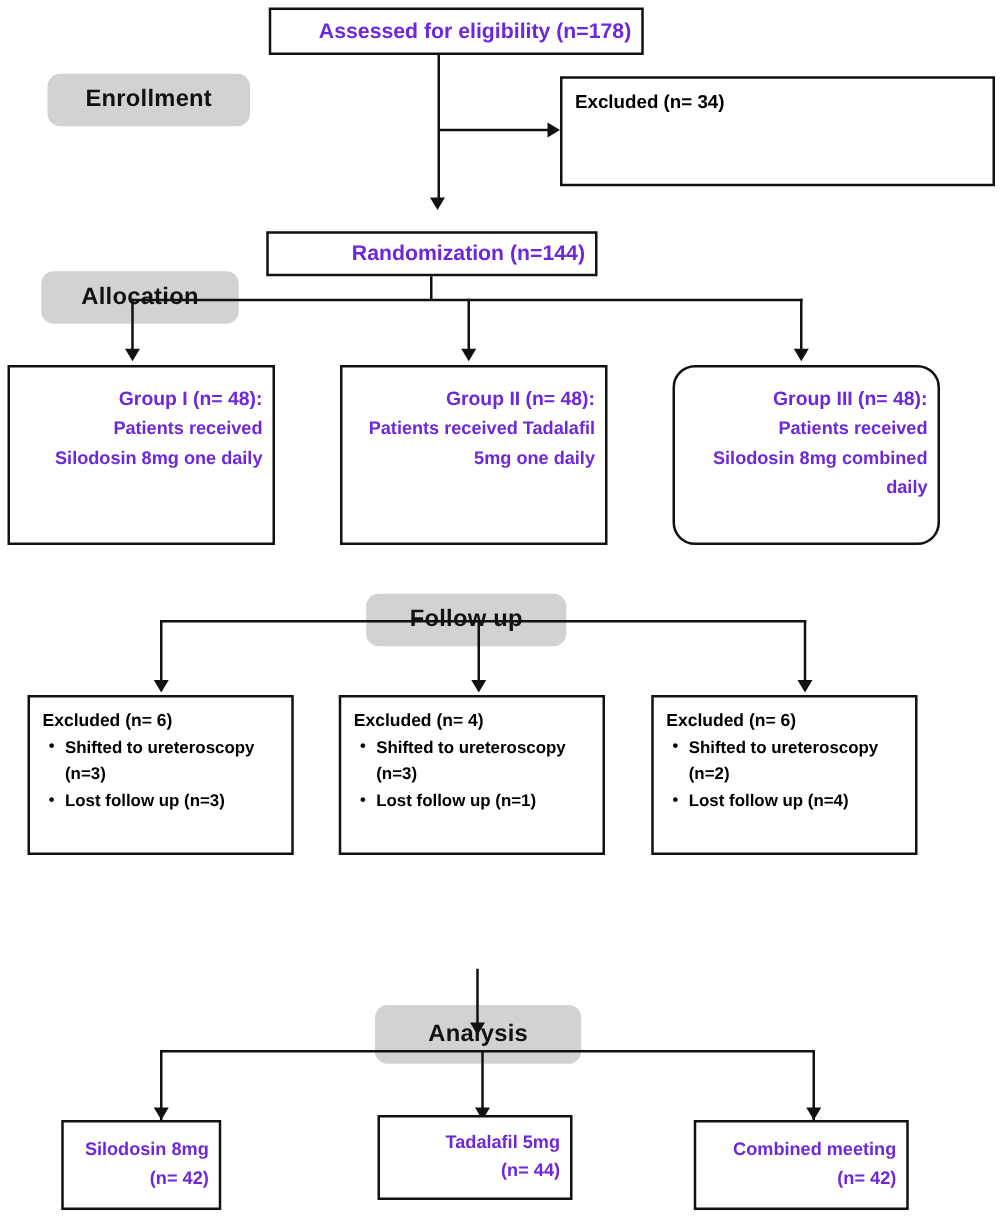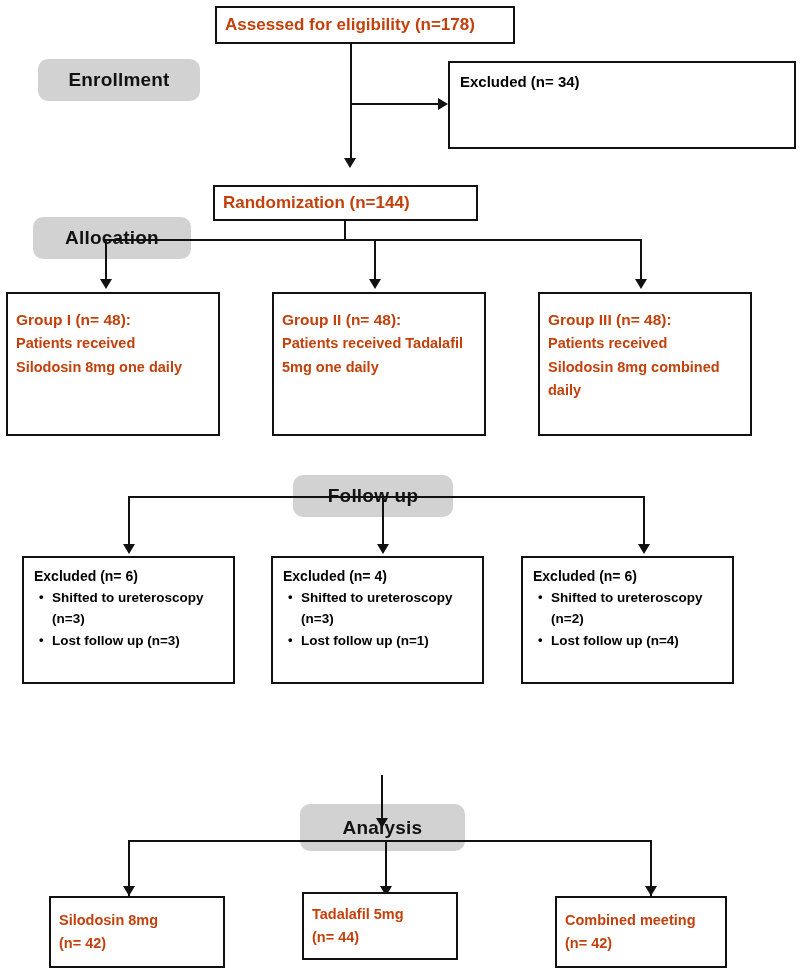--- a/index.html
+++ b/index.html
@@ -46,25 +46,25 @@
     justify-content: center;
     padding: 4px 8px;
   }
   .box.left-align {
     justify-content: flex-start;
     align-items: flex-start;
     padding-top: 9px;
   }
   .box-line {
     width: 100%;
-    text-align: left;
+    text-align: right;
     font-size: 14.5px;
     line-height: 1.62;
     font-weight: 700;
-    color: #c2410c;
+    color: #6d28d9;
   }
   .box-line.heading {
     font-size: 15.5px;
     font-weight: 700;
   }
   .box-line.plain {
     font-weight: 700;
   }
 
   
@@ -180,21 +180,21 @@
     <div class="box-line plain">Patients received</div>
     <div class="box-line plain">Silodosin 8mg one daily</div>
   </div>
 
   <div class="box" style="left:272px; top:292px; width:214px; height:144px; justify-content:flex-start; padding-top:13px;">
     <div class="box-line heading">Group II (n= 48):</div>
     <div class="box-line plain">Patients received Tadalafil</div>
     <div class="box-line plain">5mg one daily</div>
   </div>
 
-  <div class="box" style="left:538px; top:292px; width:214px; height:144px; justify-content:flex-start; padding-top:13px;">
+  <div class="box" style="left:538px; top:292px; width:214px; height:144px; justify-content:flex-start; padding-top:13px;border-radius:18px;">
     <div class="box-line heading">Group III (n= 48):</div>
     <div class="box-line plain">Patients received</div>
     <div class="box-line plain">Silodosin 8mg combined</div>
     <div class="box-line plain">daily</div>
   </div>
 
   <div class="stage-label" style="left:293px; top:443px; width:160px; height:42px;">
     <span>Follow up</span>
   </div>
 
@@ -238,21 +238,21 @@
   <div class="arrow-down" style="left:376px; top:818px;"></div>
 
   <div class="hline" style="left:128px; top:840px; width:524px;"></div>
   <div class="vline" style="left:128px; top:840px; height:58px;"></div>
   <div class="arrow-down" style="left:123px; top:886px;"></div>
   <div class="vline" style="left:385px; top:840px; height:58px;"></div>
   <div class="arrow-down" style="left:380px; top:886px;"></div>
   <div class="vline" style="left:650px; top:840px; height:58px;"></div>
   <div class="arrow-down" style="left:645px; top:886px;"></div>
 
-  <div class="box" style="left:49px; top:896px; width:176px; height:72px;">
+  <div class="box" style="left:49px; top:896px; width:128px; height:72px;">
     <div class="box-line">Silodosin 8mg</div>
     <div class="box-line">(n= 42)</div>
   </div>
 
   <div class="box" style="left:302px; top:892px; width:156px; height:68px;">
     <div class="box-line">Tadalafil 5mg</div>
     <div class="box-line">(n= 44)</div>
   </div>
 
   <div class="box" style="left:555px; top:896px; width:172px; height:72px;">

